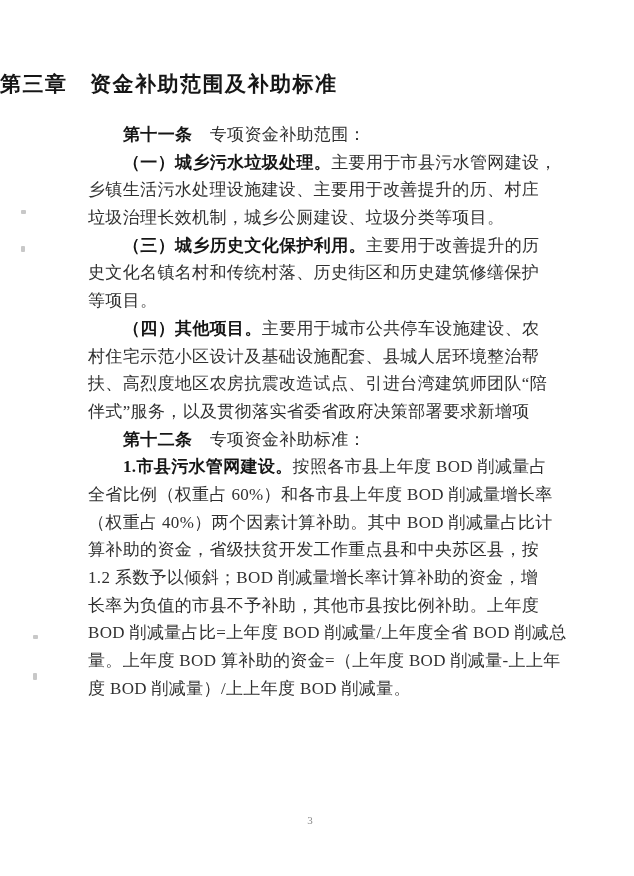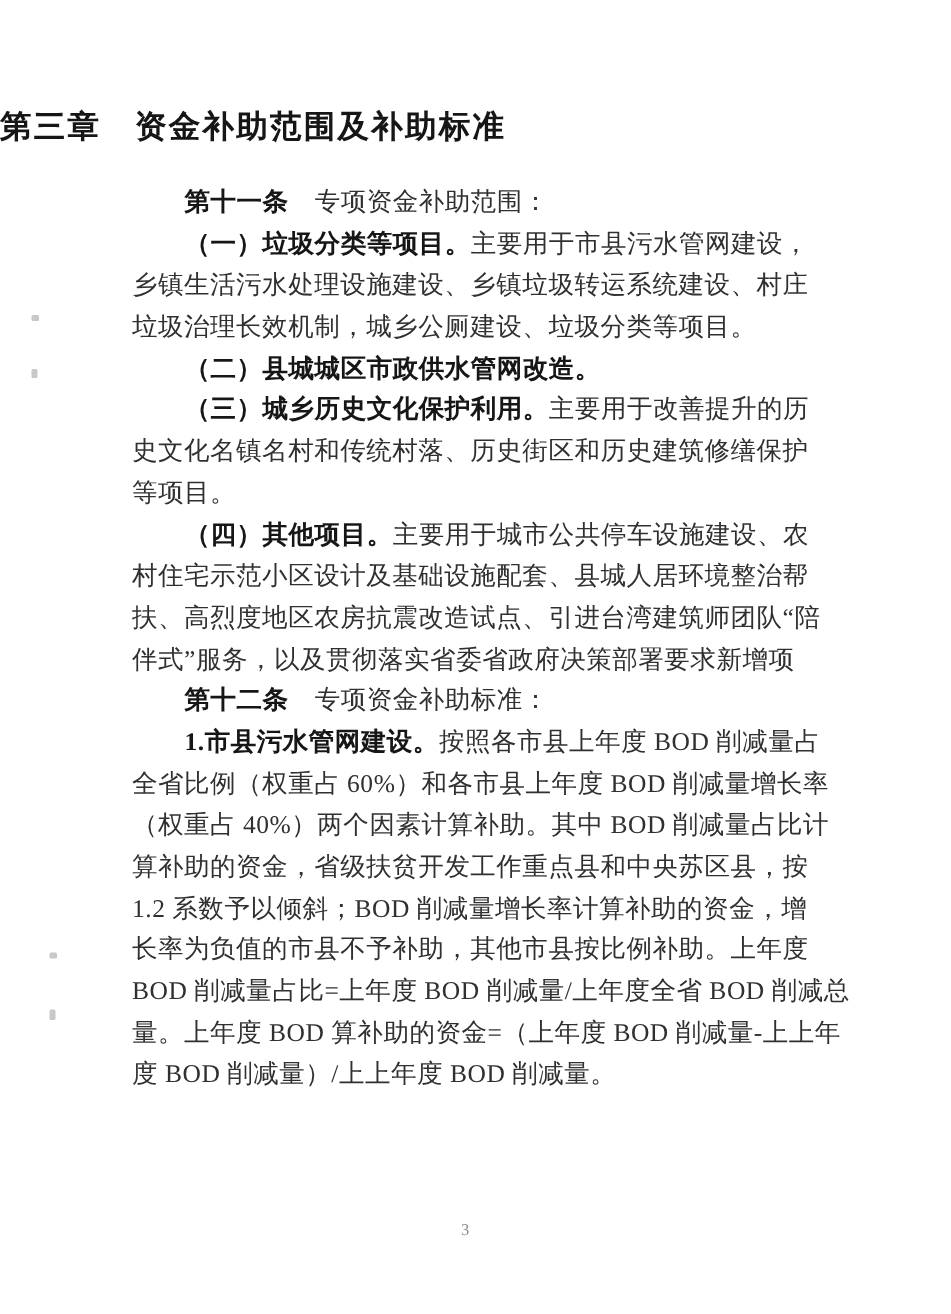--- a/index.html
+++ b/index.html
@@ -71,24 +71,23 @@
   .speck-4 { left: 33px; top: 673px; width: 4px; height: 7px; }
 </style>
 </head>
 <body>
 
 <div class="page">
   <div class="doc-title">第三章　资金补助范围及补助标准</div>
 
   <div class="doc-body">
       <div class="line indent"><span class="seg bold">第十一条</span><span class="seg">　专项资金补助范围：</span></div>
-      <div class="line indent"><span class="seg bold">（一）垃圾分类等项目。</span><span class="seg">主要用于市县污水管网建设，</span></div>
-      <div class="line"><span class="seg">乡镇生活污水处理设施建设、乡镇垃圾转运系统建设、村庄</span></div>
+      <div class="line indent"><span class="seg bold">（一）城乡污水垃圾处理。</span><span class="seg">主要用于市县污水管网建设，</span></div>
+      <div class="line"><span class="seg">乡镇生活污水处理设施建设、主要用于改善提升的历、村庄</span></div>
       <div class="line"><span class="seg">垃圾治理长效机制，城乡公厕建设、垃圾分类等项目。</span></div>
-      <div class="line indent"><span class="seg bold">（二）县城城区市政供水管网改造。</span></div>
       <div class="line indent"><span class="seg bold">（三）城乡历史文化保护利用。</span><span class="seg">主要用于改善提升的历</span></div>
       <div class="line"><span class="seg">史文化名镇名村和传统村落、历史街区和历史建筑修缮保护</span></div>
       <div class="line"><span class="seg">等项目。</span></div>
       <div class="line indent"><span class="seg bold">（四）其他项目。</span><span class="seg">主要用于城市公共停车设施建设、农</span></div>
       <div class="line"><span class="seg">村住宅示范小区设计及基础设施配套、县城人居环境整治帮</span></div>
       <div class="line"><span class="seg">扶、高烈度地区农房抗震改造试点、引进台湾建筑师团队“陪</span></div>
       <div class="line"><span class="seg">伴式”服务，以及贯彻落实省委省政府决策部署要求新增项</span></div>
       <div class="line indent"><span class="seg bold">第十二条</span><span class="seg">　专项资金补助标准：</span></div>
       <div class="line indent"><span class="seg bold">1.市县污水管网建设。</span><span class="seg">按照各市县上年度 BOD 削减量占</span></div>
       <div class="line"><span class="seg">全省比例（权重占 60%）和各市县上年度 BOD 削减量增长率</span></div>

